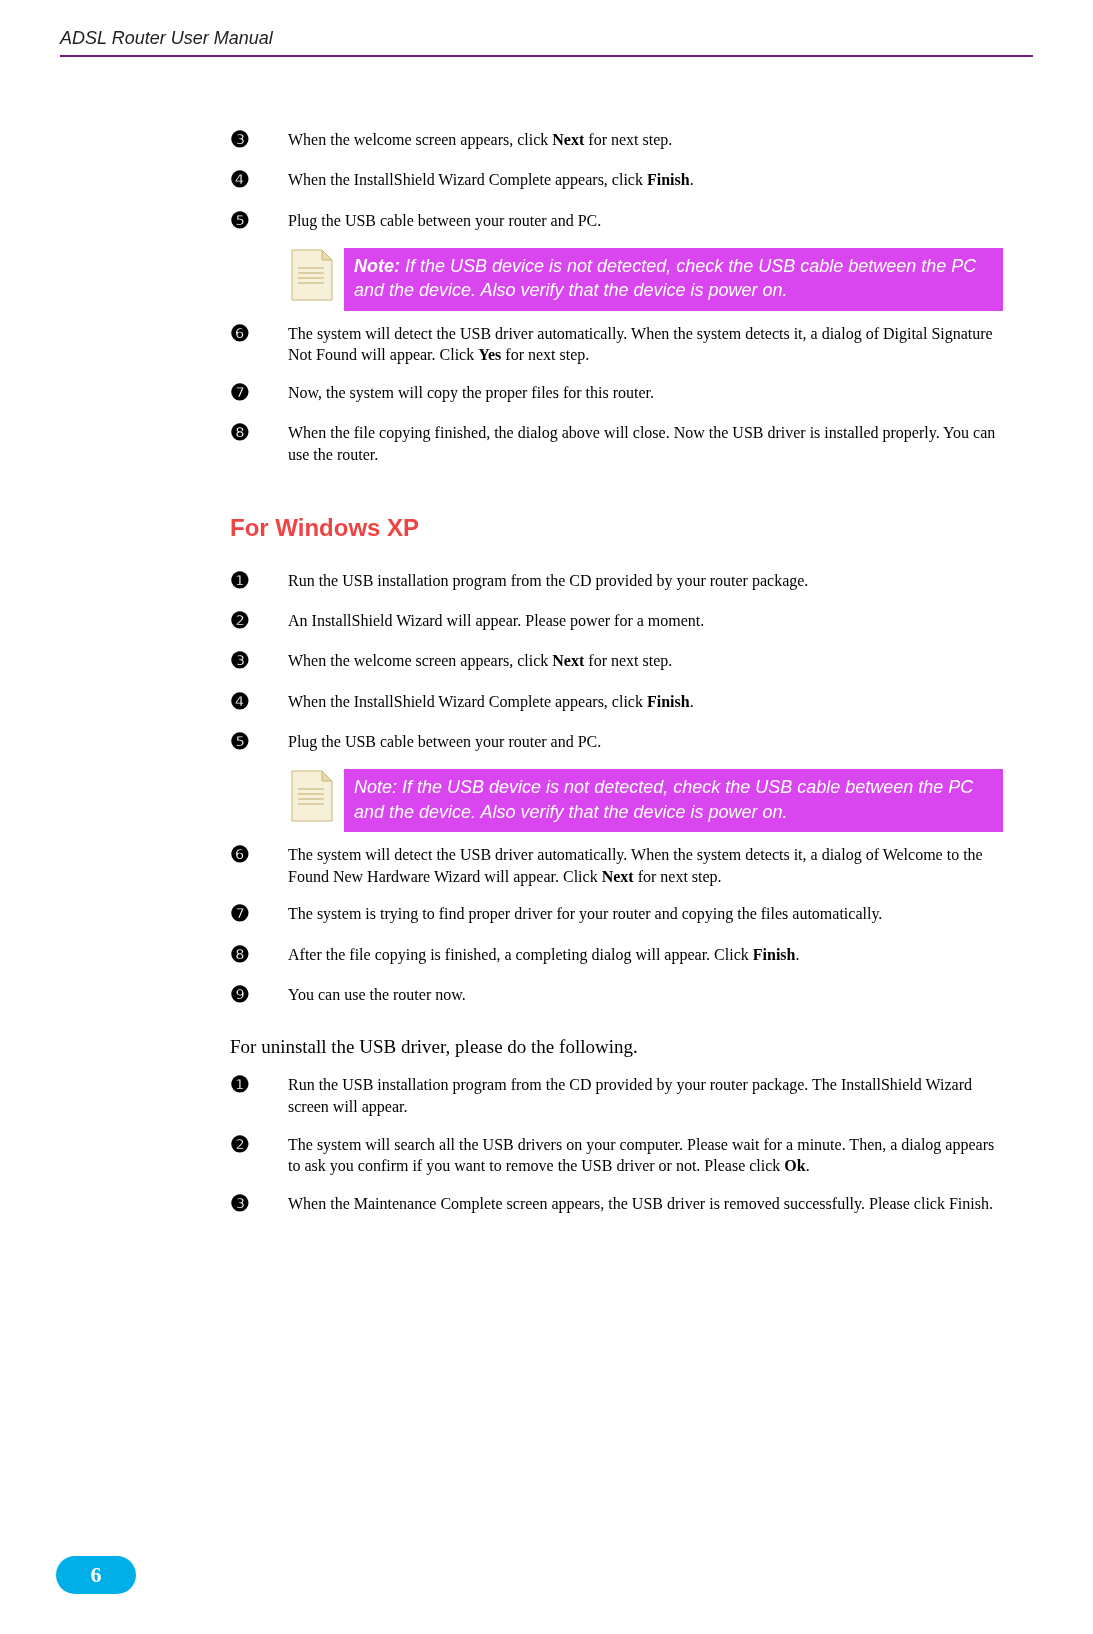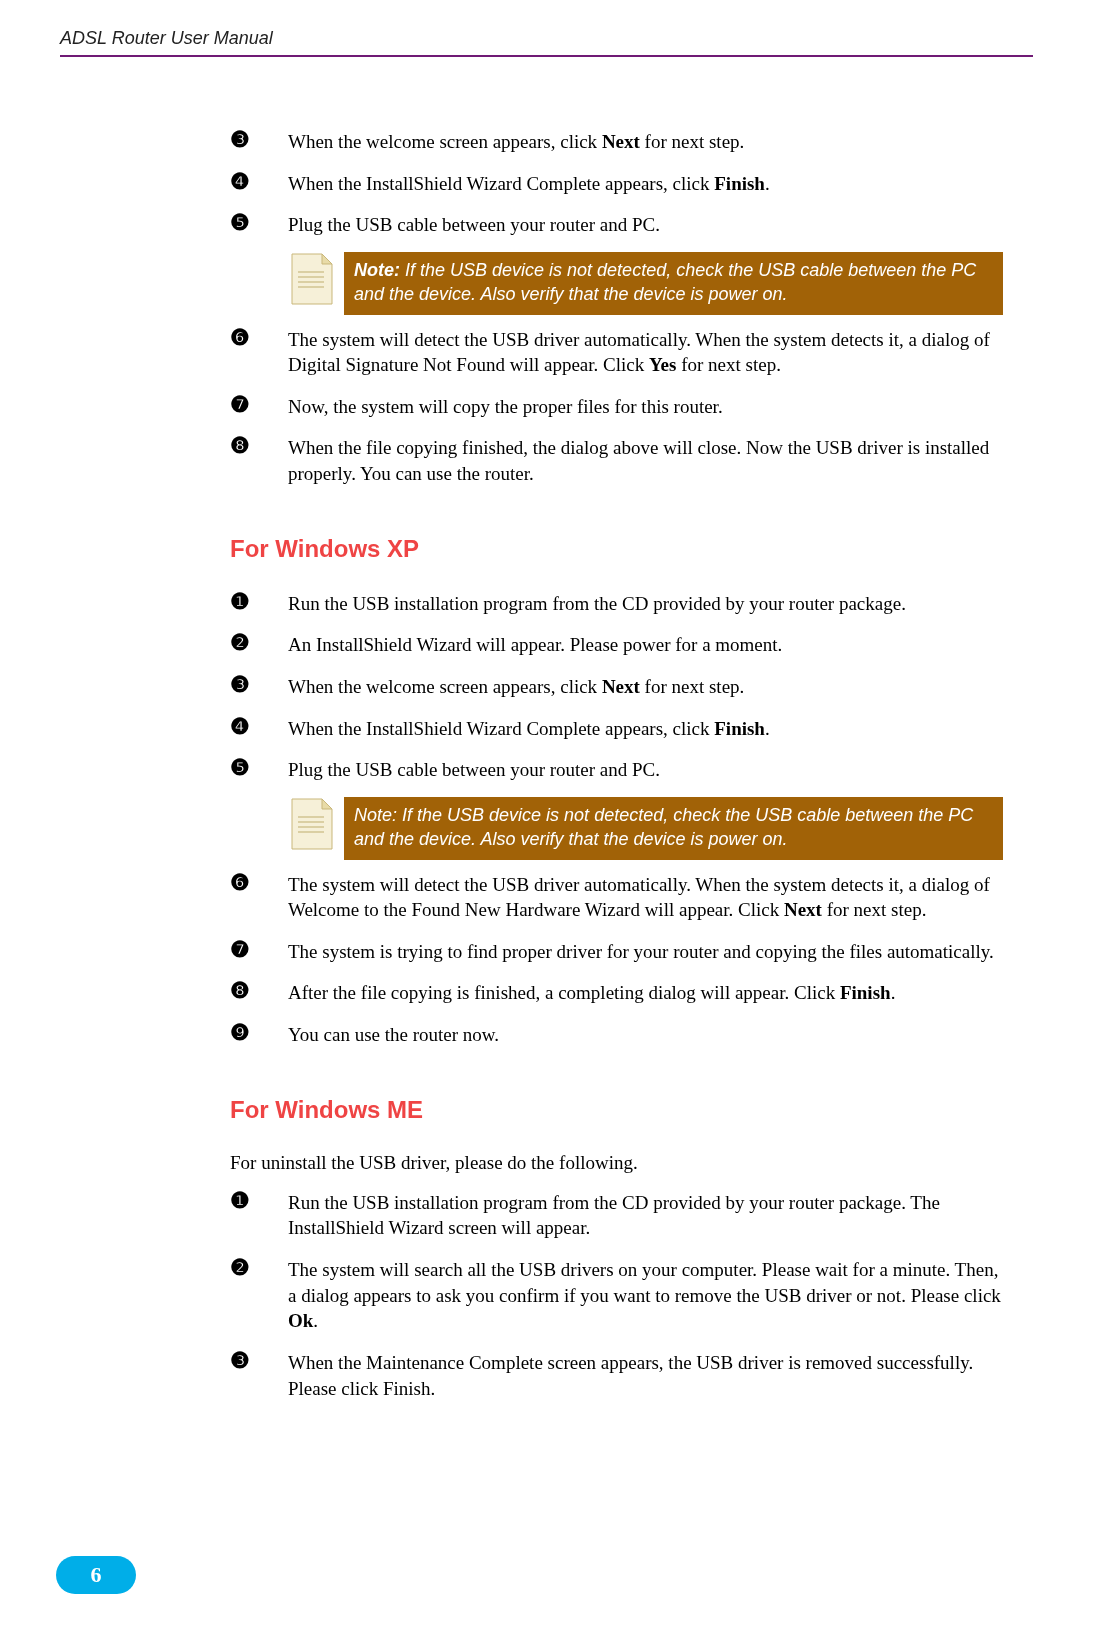--- a/index.html
+++ b/index.html
@@ -32,40 +32,40 @@
   }
   .step-num {
     flex: 0 0 58px;
     font-family: Arial, sans-serif;
     font-size: 22px;
     font-weight: bold;
     line-height: 1.2;
   }
   .step-text {
     flex: 1;
-    font-size: 19px;
+    font-size: 16px;
     line-height: 1.35;
     padding-top: 2px;
   }
   .step-text b { font-weight: bold; }
   .note-wrap {
     display: flex;
     align-items: flex-start;
     margin: 6px 0 10px 58px;
     gap: 10px;
   }
   .note-icon {
     flex: 0 0 46px;
     height: 50px;
     position: relative;
   }
   .note-icon svg { width: 46px; height: 54px; }
   .note-box {
     flex: 1;
-    background: #a16207;
+    background: #d946ef;
     color: #fff;
     font-family: Verdana, Geneva, sans-serif;
     font-size: 18px;
     font-style: italic;
     line-height: 1.35;
     padding: 6px 10px 8px 10px;
   }
   .note-box .note-label { font-weight: bold; }
   .h2 {
     font-family: Verdana, Geneva, sans-serif;
@@ -219,21 +219,20 @@
         <div class="step-num">❽</div>
         <div class="step-text">After the file copying is finished, a completing dialog will appear. Click <b>Finish</b>.</div>
       </div>
       <div class="step">
         <div class="step-num">❾</div>
         <div class="step-text">You can use the router now.</div>
       </div>
     </div>
 
   
-  <div class="h2">For Windows ME</div>
   <div class="intro">For uninstall the USB driver, please do the following.</div>
   <div id="sec3-steps">
       <div class="step">
         <div class="step-num">❶</div>
         <div class="step-text">Run the USB installation program from the CD provided by your router package. The InstallShield Wizard screen will appear.</div>
       </div>
       <div class="step">
         <div class="step-num">❷</div>
         <div class="step-text">The system will search all the USB drivers on your computer. Please wait for a minute. Then, a dialog appears to ask you confirm if you want to remove the USB driver or not. Please click <b>Ok</b>.</div>
       </div>

